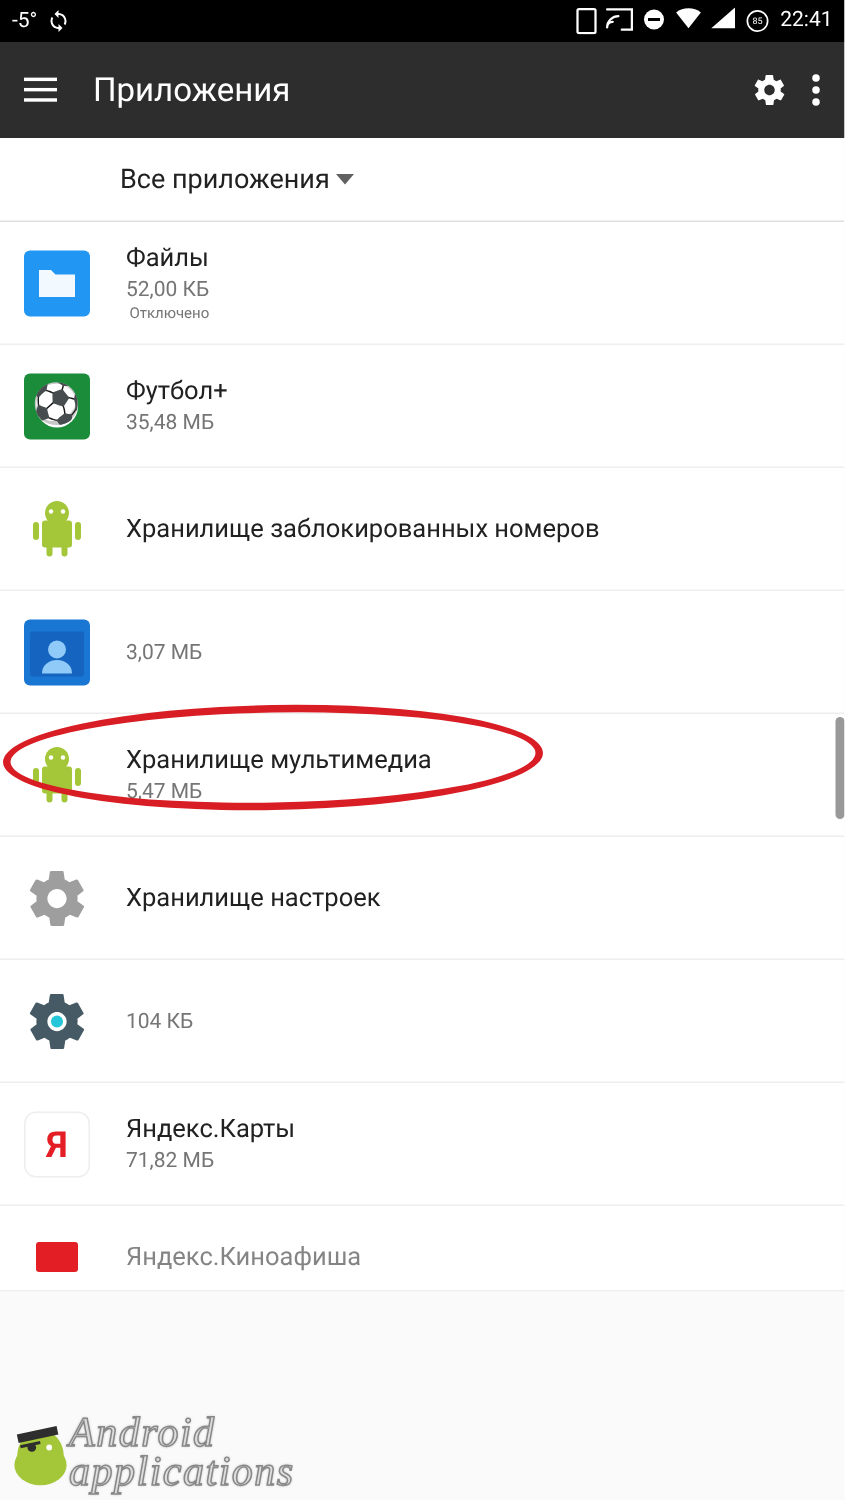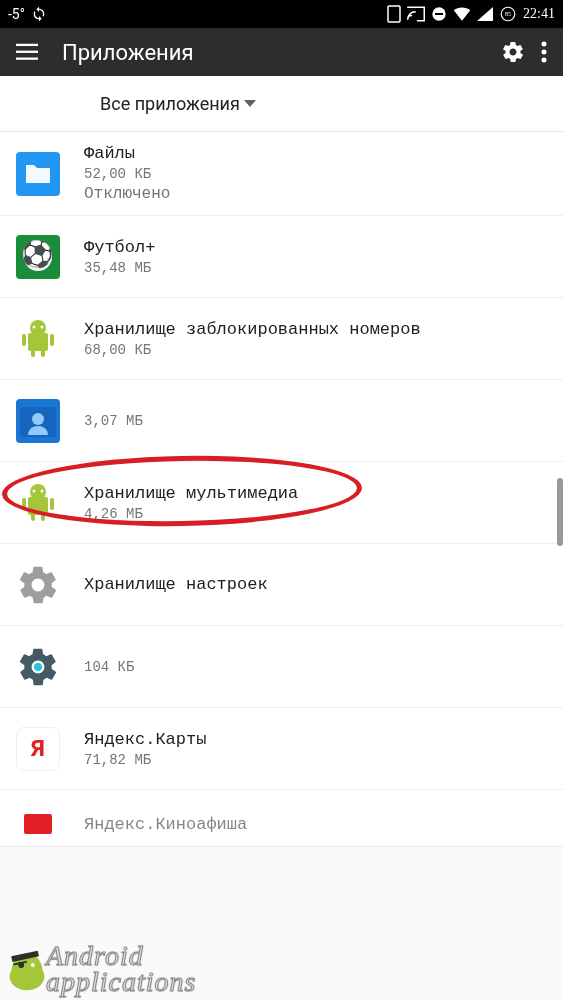--- a/index.html
+++ b/index.html
@@ -16,79 +16,78 @@
 .status-bar {
   height: 28px;
   background: #000;
   color: #fff;
   display: flex;
   align-items: center;
   padding: 0 8px;
   font-size: 14px;
 }
 .status-left { display: flex; align-items: center; gap: 6px; }
-.status-right { margin-left: auto; display: flex; align-items: center; gap: 6px; font-family: Liberation Serif, serif; }
+.status-right { margin-left: auto; display: flex; gap: 6px; }
 .status-right svg { display: block; }
 
 
 .app-bar {
-  height: 48px;
+  height: 64px;
   background: #2d2d2d;
   color: #fff;
   display: flex;
   align-items: center;
   padding: 0 16px;
   gap: 24px;
 }
 .app-bar-title {
   font-size: 22px;
   font-weight: 400;
   flex: 1;
 }
 .app-bar-actions { display: flex; align-items: center; gap: 16px; }
 
 
 .filter-bar {
   height: 56px;
   background: #fff;
   display: flex;
   align-items: center;
-  padding-left: 100px;
+  padding-left: 80px;
   gap: 4px;
   border-bottom: 1px solid #e0e0e0;
 }
 .filter-label { font-size: 18px; color: #212121; }
 
 
 .app-list {
   background: #fff;
 }
 .app-item {
   display: flex;
   align-items: center;
   padding: 12px 16px;
   border-bottom: 1px solid #eeeeee;
   gap: 24px;
   min-height: 82px;
   position: relative;
-  font-family: Liberation Mono, monospace;
 }
 .app-icon {
   width: 44px;
   height: 44px;
   border-radius: 4px;
   flex-shrink: 0;
   display: flex;
   align-items: center;
   justify-content: center;
 }
 .app-info { display: flex; flex-direction: column; gap: 3px; }
 .app-name { font-size: 17px; color: #212121; }
 .app-size { font-size: 14px; color: #757575; }
-.app-status { font-size: 16px; color: #757575; text-align: right; }
+.app-status { font-size: 10px; color: #757575; text-align: right; }
 
 
 .icon-files { background: #2196f3; border-radius: 4px; }
 .icon-football { background: #1b8c3a; border-radius: 4px; position: relative; }
 .icon-football::before {
   content: ""; position: absolute; top: 8px; left: 8px; width: 28px; height: 28px;
   background: #fff; border-radius: 50%;
 }
 .icon-football::after {
   content: "⚽"; position: absolute; top: 50%; left: 50%; transform: translate(-50%,-55%);
@@ -242,21 +241,20 @@
             <rect x="34" y="17" width="4" height="12" rx="2"></rect>
             <rect x="15" y="32" width="4" height="8" rx="2"></rect>
             <rect x="25" y="32" width="4" height="8" rx="2"></rect>
           </g>
           <circle cx="18" cy="10" r="1.5" fill="#fff"></circle>
           <circle cx="26" cy="10" r="1.5" fill="#fff"></circle>
         </svg>
     </div>
     <div class="app-info">
       <div class="app-name">Хранилище заблокированных номеров</div>
-      <div class="app-size">68,00 КБ</div>
     </div>
   </div>
 
   <div class="app-item">
     <div class="app-icon icon-contacts">
       <svg width="44" height="44" viewBox="0 0 44 44">
           <rect x="4" y="8" width="36" height="30" rx="2" fill="#1565c0"></rect>
           <circle cx="22" cy="20" r="6" fill="#90caf9"></circle>
           <path d="M12 36c0-6 5-9 10-9s10 3 10 9" fill="#90caf9"></path>
         </svg>
@@ -276,21 +274,21 @@
             <rect x="34" y="17" width="4" height="12" rx="2"></rect>
             <rect x="15" y="32" width="4" height="8" rx="2"></rect>
             <rect x="25" y="32" width="4" height="8" rx="2"></rect>
           </g>
           <circle cx="18" cy="10" r="1.5" fill="#fff"></circle>
           <circle cx="26" cy="10" r="1.5" fill="#fff"></circle>
         </svg>
     </div>
     <div class="app-info">
       <div class="app-name">Хранилище мультимедиа</div>
-      <div class="app-size">4,26 МБ</div>
+      <div class="app-size">5,47 МБ</div>
     </div>
     <div class="red-circle"></div>
   </div>
 
   <div class="app-item">
     <div class="app-icon">
       <svg width="44" height="44" viewBox="0 0 24 24" fill="#9e9e9e">
           <path d="M19.4 13c0-.3.1-.7.1-1s0-.7-.1-1l2.1-1.6c.2-.1.2-.4.1-.6l-2-3.5c-.1-.2-.4-.3-.6-.2l-2.5 1c-.5-.4-1.1-.7-1.7-1l-.4-2.7c0-.2-.2-.4-.5-.4h-4c-.2 0-.4.2-.5.4l-.4 2.7c-.6.2-1.2.6-1.7 1l-2.5-1c-.2-.1-.5 0-.6.2l-2 3.5c-.1.2-.1.5.1.6L4.6 11c0 .3-.1.7-.1 1s0 .7.1 1l-2.1 1.6c-.2.1-.2.4-.1.6l2 3.5c.1.2.4.3.6.2l2.5-1c.5.4 1.1.7 1.7 1l.4 2.7c0 .2.2.4.5.4h4c.2 0 .4-.2.5-.4l.4-2.7c.6-.2 1.2-.6 1.7-1l2.5 1c.2.1.5 0 .6-.2l2-3.5c.1-.2.1-.5-.1-.6L19.4 13zM12 15.5c-1.9 0-3.5-1.6-3.5-3.5s1.6-3.5 3.5-3.5 3.5 1.6 3.5 3.5-1.6 3.5-3.5 3.5z"></path>
         </svg>
     </div>

